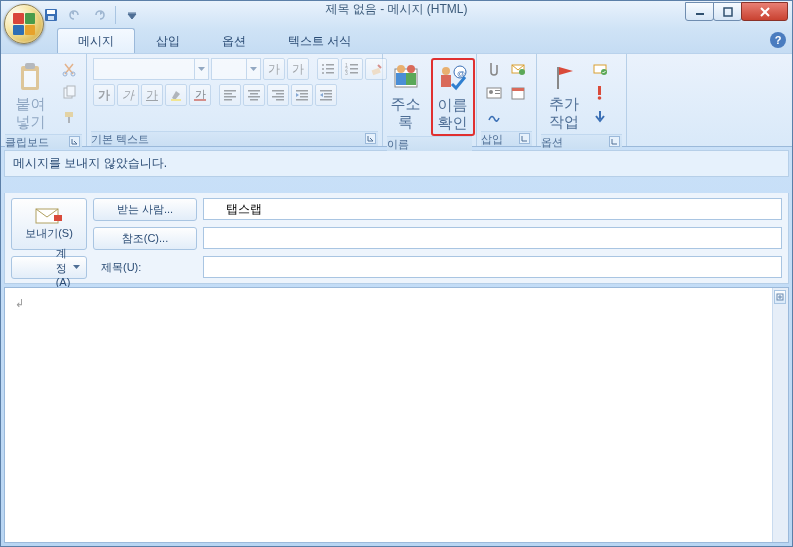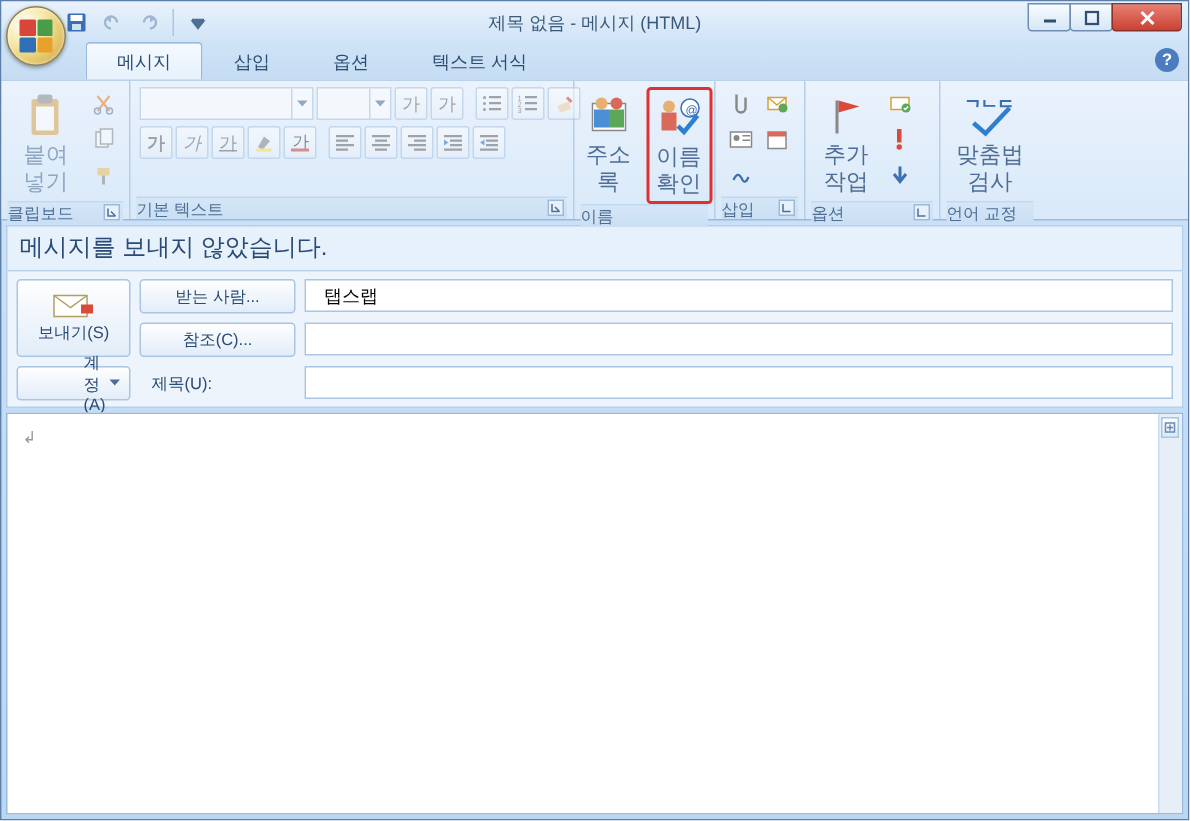--- a/index.html
+++ b/index.html
@@ -13,21 +13,21 @@
 .window {
   width: 793px; height: 547px;
   background: linear-gradient(#cfe4fa, #b9d6f3);
   border: 1px solid #5b7fa8;
   display: flex; flex-direction: column;
   position: relative;
 }
 .titlebar {
   height: 28px;
   background: linear-gradient(#e9f2fc, #cfe3f6);
-  display: flex; align-items: center;
+  display: flex; 
   position: relative;
 }
 .qat { display: flex; align-items: center; gap: 4px; margin-left: 40px; }
 .qat-btn {
   width: 20px; height: 20px;
   display: flex; align-items: center; justify-content: center;
   border-radius: 2px;
   cursor: pointer;
 }
 .qat-sep { width: 1px; height: 18px; background: #a9c5e2; margin: 0 2px; }
@@ -150,25 +150,25 @@
   width:22px; height:22px;
   border:1px solid #a9c5e2;
   background:linear-gradient(#fefefe,#e9f1fa);
   border-radius:2px;
   display:flex; align-items:center; justify-content:center;
   font-size:12px; color:#666; cursor:pointer;
 }
 .disabled { opacity: 0.55; }
 
 .info-bar {
-  margin: 3px 3px 0 3px;
+  margin: 3px 3px 16px 3px;
   padding: 4px 8px;
   background: #e6f1fc;
   border: 1px solid #b6cfe8;
-  font-size: 16px;
+  font-size: 12px;
   color: #2a4b74;
 }
 .header-fields {
   margin: 0 3px;
   border: 1px solid #b6cfe8;
   border-top: none;
   background: #edf4fc;
   padding: 4px 6px;
   display: grid;
   grid-template-columns: 76px 104px 1fr;
@@ -184,21 +184,21 @@
   font-size:11px; color:#2a4b74; cursor:pointer;
 }
 .hdr-btn {
   border:1px solid #a9c5e2; background:linear-gradient(#fefefe,#e2edf9);
   border-radius:3px; height:23px;
   display:flex; align-items:center; justify-content:center;
   font-size:11px; color:#2a4b74; padding:0 8px; cursor:pointer;
 }
 .hdr-input {
   border:1px solid #a9c5e2; background:#fff; height:22px;
-  padding:2px 12px; font-size:12px; width:100%;
+  padding:2px 22px; font-size:12px; width:100%;
 }
 .account-btn { grid-row:3; grid-column:1;padding-left:46px; }
 .subject-label { grid-row:3; grid-column:2; font-size:11px; color:#2a4b74; padding-left:8px;}
 
 .body-area {
   margin: 3px;
   border: 1px solid #9bb9da;
   background: #fff;
   flex: 1;
   position: relative;
@@ -557,35 +557,20 @@
             </div>
         </div>
       </div>
       <div class="group-label"><span>옵션</span><span class="launcher">
             <svg width="7" height="7">
               <path d="M1 1 L1 6 L6 6" stroke="#4e6e95" fill="none"></path>
             </svg>
           </span></div>
     </div>
 
-    <div class="group" style="width:66px; border-right:none">
-      <div class="group-body" style="justify-content:center">
-        <div class="big-btn">
-          <div class="icon">
-              <svg width="34" height="26">
-                <text x="0" y="12" font-size="12" font-weight="bold" fill="#3a6fb5">ᄀᄂᄃ</text>
-                <path d="M6 18 L14 25 L30 8" fill="none" stroke="#2f7fd0" stroke-width="3"></path>
-              </svg>
-            </div>
-          <div class="lbl" style="white-space:pre">맞춤법
-검사</div>
-        </div>
-      </div>
-      <div class="group-label">언어 교정</div>
-    </div>
 
   </div>
 
   <div class="info-bar">메시지를 보내지 않았습니다.</div>
 
   <div class="header-fields">
     <div class="send-btn">
       <svg width="30" height="20">
           <rect x="2" y="3" width="22" height="14" fill="#fff" stroke="#b0a060"></rect>
           <path d="M2 3 L13 11 L24 3" fill="none" stroke="#b0a060"></path>

